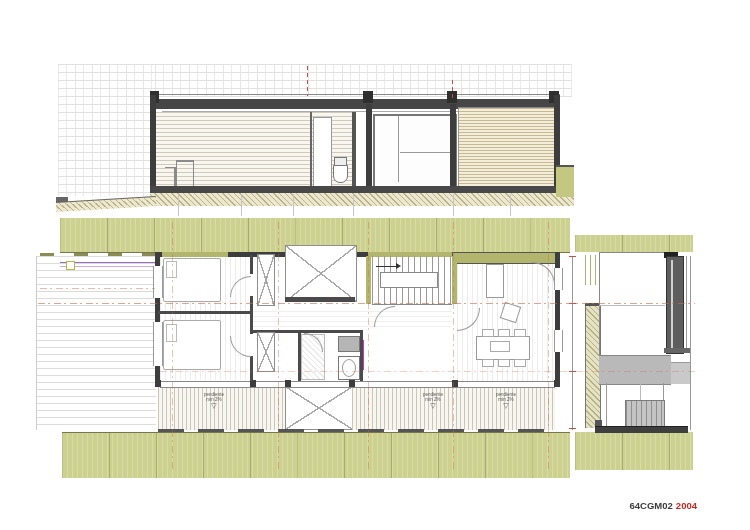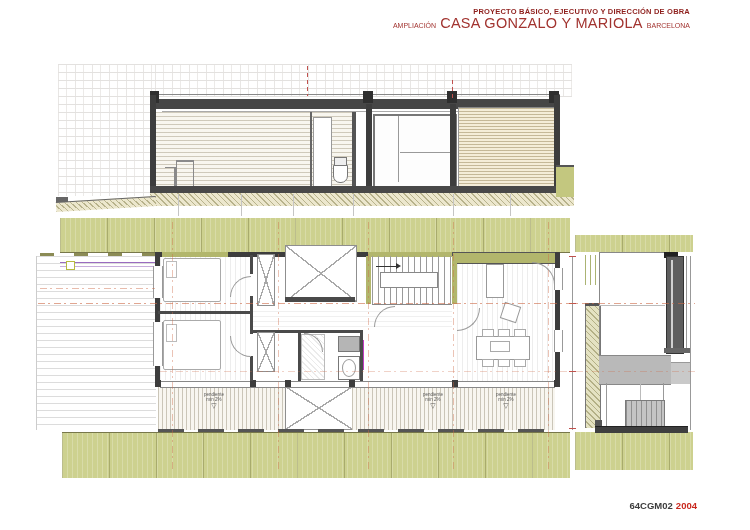--- a/index.html
+++ b/index.html
@@ -61,26 +61,20 @@
   .ftr .yr{color:var(--year-red);}
   .slope{width:44px;text-align:center;font-size:4.5px;line-height:5px;color:#555;}
   .slope span{display:block;}
   .slope .tri{font-size:7px;line-height:7px;color:#555;}
 </style>
 </head>
 <body>
 
 <div id="sheet">
 
-  <div class="hdr1">PROYECTO BÁSICO, EJECUTIVO Y DIRECCIÓN DE OBRA</div>
-  <div class="hdr2">
-    <span class="sm">AMPLIACIÓN</span>
-    <span class="big">CASA GONZALO Y MARIOLA</span>
-    <span class="sm">BARCELONA</span>
-  </div>
 
   <div class="brick" style="left:58px;top:64px;width:97px;height:132px;"></div>
   <div class="brick" style="left:155px;top:64px;width:417px;height:33px;"></div>
 
   <div style="left:150px;top:94px;width:410px;height:1px;background:#888;"></div>
   <div style="left:150px;top:99px;width:410px;height:10px;background:#464646;"></div>
   <div style="left:150px;top:91px;width:9px;height:12px;background:#2f2f2f;"></div>
   <div style="left:363px;top:91px;width:10px;height:12px;background:#2f2f2f;"></div>
   <div style="left:447px;top:91px;width:10px;height:12px;background:#2f2f2f;"></div>
   <div style="left:549px;top:91px;width:10px;height:12px;background:#2f2f2f;"></div>

